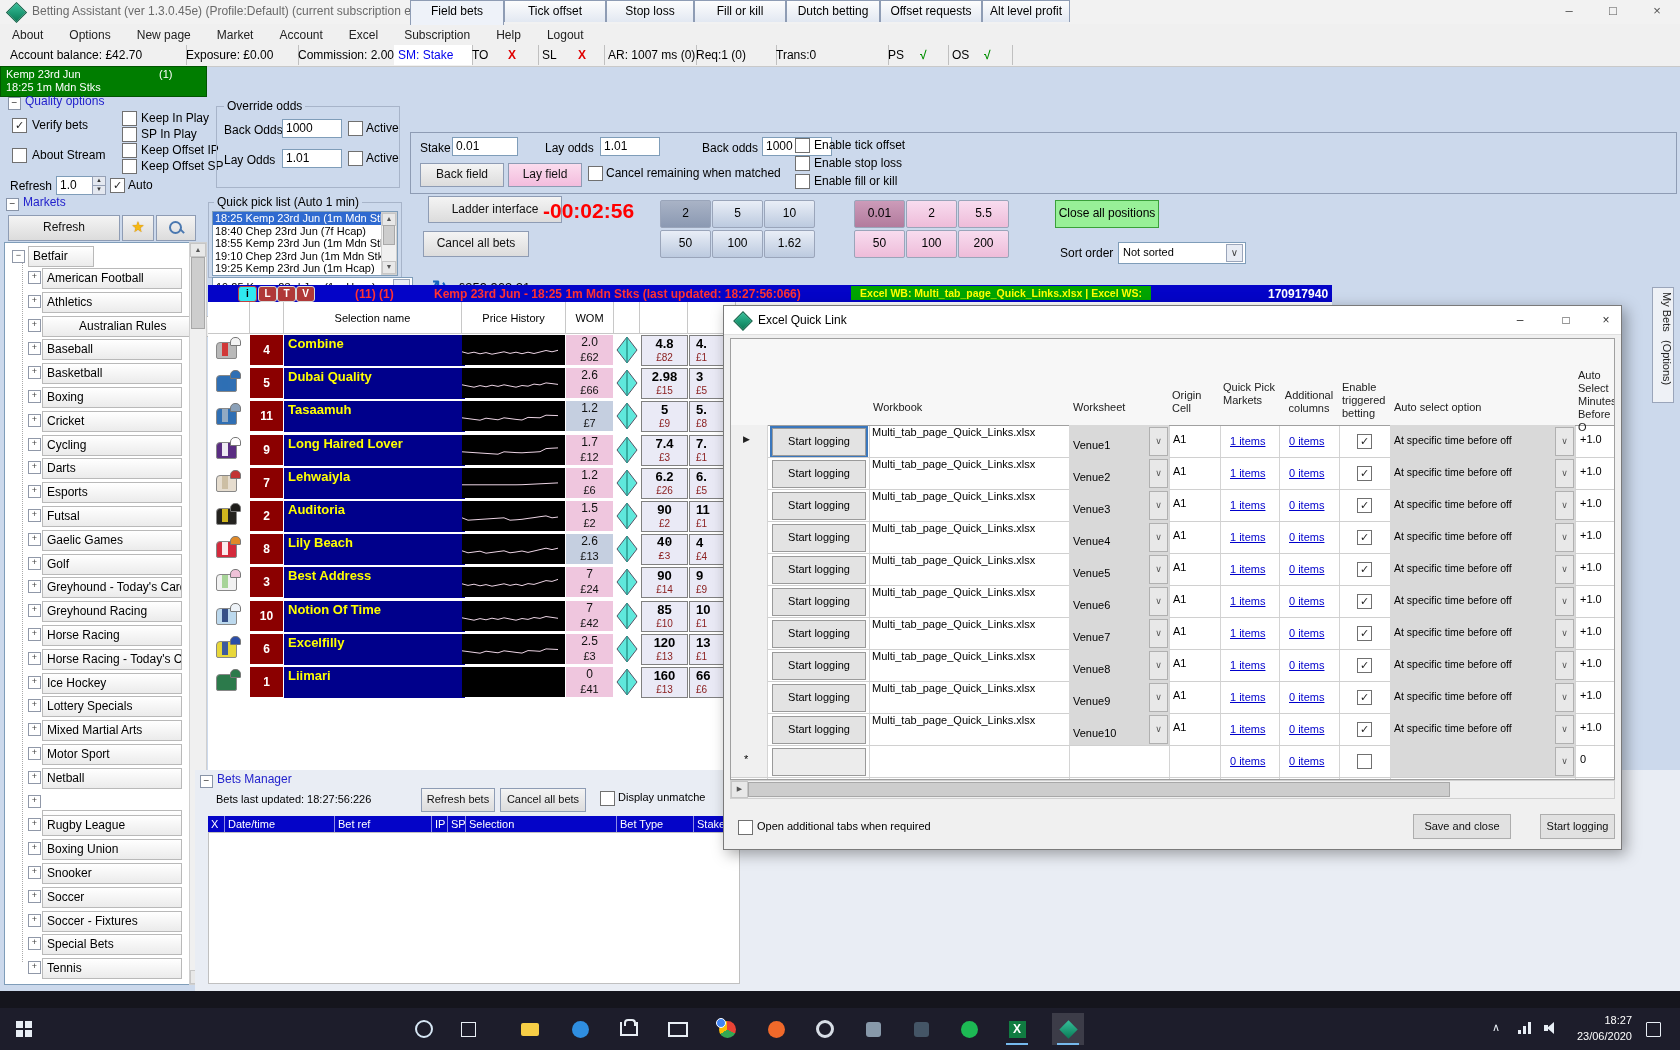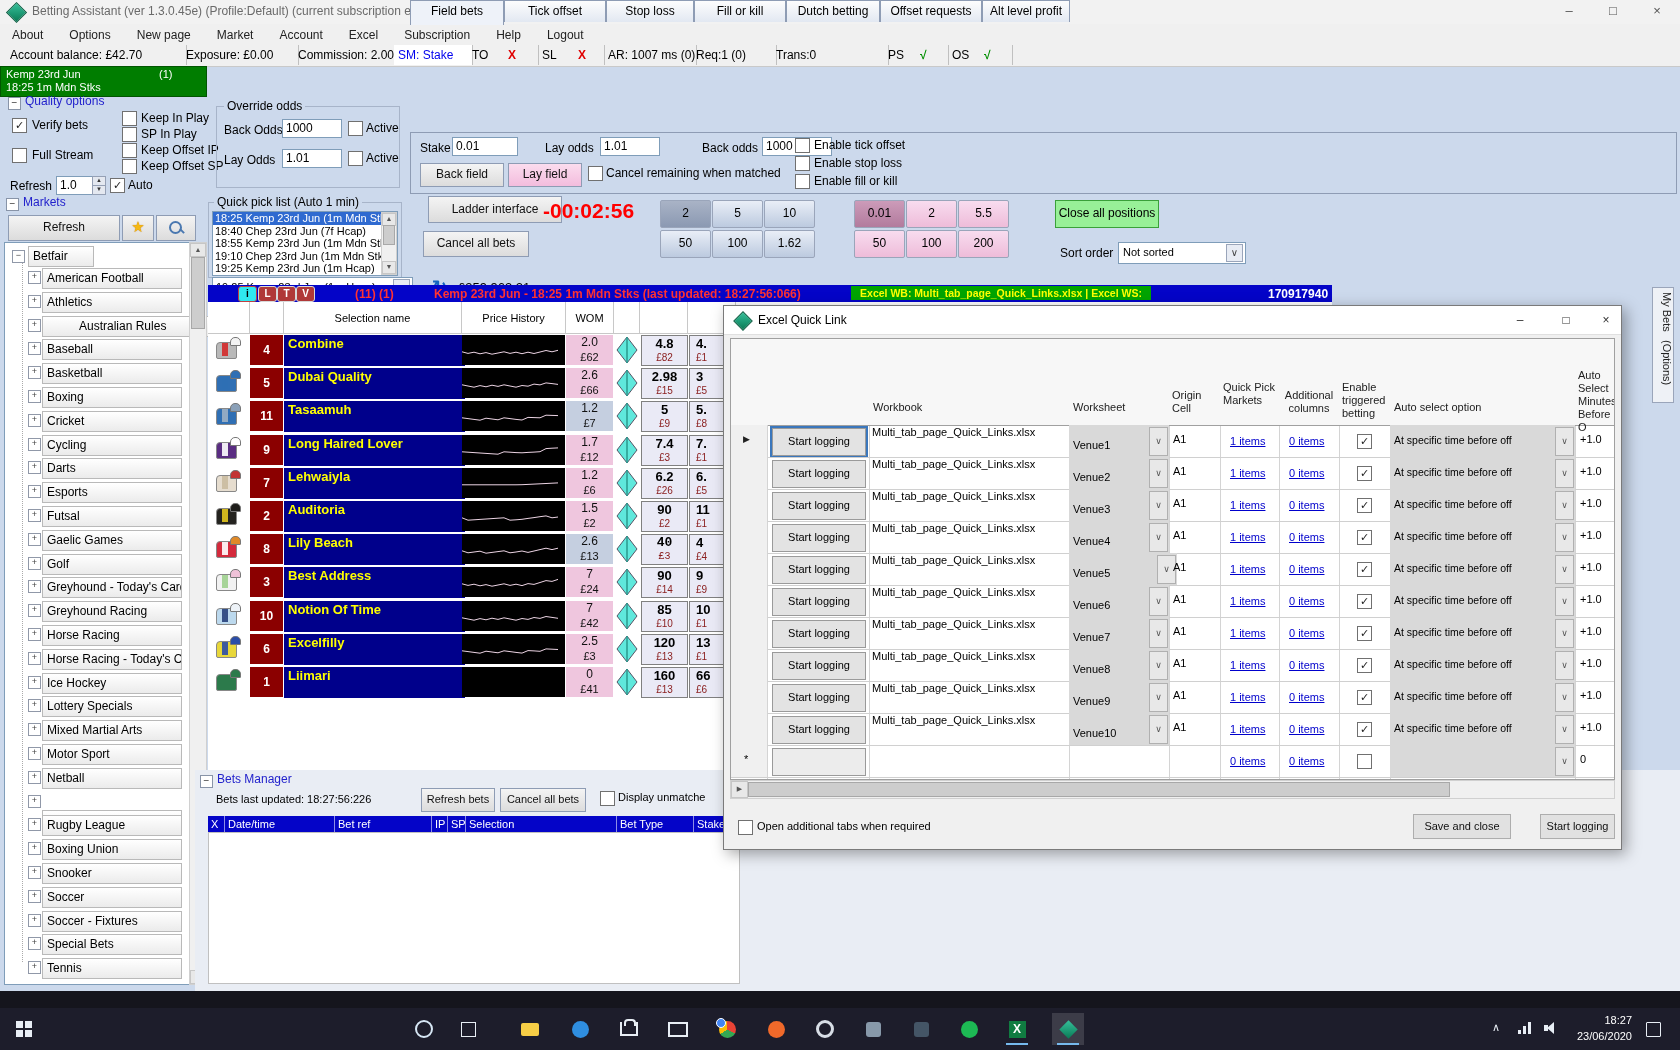--- a/index.html
+++ b/index.html
@@ -120,21 +120,21 @@
     <span class="abs" style="left:158px;top:1px;">(1)</span>
     <span class="abs" style="left:5px;top:14px;">18:25 1m Mdn Stks</span>
   </div>
 
   <div id="built"></div>
 <div class="abs" style="left: 8px; top: 94px; white-space: nowrap;"></div>
     <div class="abs" style="left: 8px; top: 94px;"><span class="abs minusbox" style="position: static;">−</span><span class="abs hdrblue" style="position: static;">Quality options</span></div>
     <div class="abs cb" style="left: 12px; top: 118px;">✓</div>
     <div class="abs lbl" style="left: 32px; top: 118px;">Verify bets</div>
     <div class="abs cb" style="left: 12px; top: 148px;"></div>
-    <div class="abs lbl" style="left: 32px; top: 148px;">Full Stream</div>
+    <div class="abs lbl" style="left: 32px; top: 148px;">About Stream</div>
     <div class="abs cb" style="left: 122px; top: 111px;"></div>
     <div class="abs lbl" style="left: 141px; top: 111px;">Keep In Play</div>
     <div class="abs cb" style="left: 122px; top: 127px;"></div>
     <div class="abs lbl" style="left: 141px; top: 127px;">SP In Play</div>
     <div class="abs cb" style="left: 122px; top: 143px;"></div>
     <div class="abs lbl" style="left: 141px; top: 143px;">Keep Offset IP</div>
     <div class="abs cb" style="left: 122px; top: 159px;"></div>
     <div class="abs lbl" style="left: 141px; top: 159px;">Keep Offset SP</div>
     <div class="abs grpbox" style="left: 216px; top: 106px; width: 182px; height: 80px;"></div>
     <div class="abs grplegend" style="left: 224px; top: 99px;">Override odds</div>
@@ -748,21 +748,21 @@
             <div class="abs ddbtn" style="font-size: 9px;">∨</div>
           </div>
           <div class="abs dcell" style="left: 844px; top: 0px; width: 39px; height: 32px; padding: 8px 0px 0px 5px;">+1.0</div>
         </div>
         <div class="abs drow" style="top: 214px;">
           <div class="abs dcell graycell" style="left: 0px; top: 0px; width: 36px; height: 32px; background: rgb(240, 240, 240); border-right: 1px solid rgb(212, 212, 212);"></div>
           <div class="abs dcell" style="left: 36px; top: 0px; width: 102px; height: 32px;">
             <div class="abs sl-btn">Start logging</div>
           </div>
           <div class="abs dcell" style="left: 138px; top: 0px; width: 200px; height: 32px; padding: 1px 0px 0px 3px;">Multi_tab_page_Quick_Links.xlsx</div>
-          <div class="abs dcell graycell" style="left: 338px; top: 0px; width: 108px; height: 32px;">
+          <div class="abs dcell graycell" style="left: 338px; top: 0px; width: 100px; height: 32px;">
             <span class="abs" style="left: 4px; top: 14px;">Venue5</span>
             <div class="abs ddbtn" style="font-size: 9px;">∨</div>
           </div>
           <div class="abs dcell" style="left: 438px; top: 0px; width: 51px; height: 32px; padding: 8px 0px 0px 4px;">A1</div>
           <div class="abs dcell linktxt" style="left: 489px; top: 0px; width: 59px; height: 32px; padding: 10px 0px 0px 10px;">1 items</div>
           <div class="abs dcell linktxt" style="left: 548px; top: 0px; width: 60px; height: 32px; padding: 10px 0px 0px 10px;">0 items</div>
           <div class="abs dcell" style="left: 608px; top: 0px; width: 51px; height: 32px;">
             <div class="abs cb" style="left: 18px; top: 9px;">✓</div>
           </div>
           <div class="abs dcell graycell" style="left: 659px; top: 0px; width: 185px; height: 32px;">

